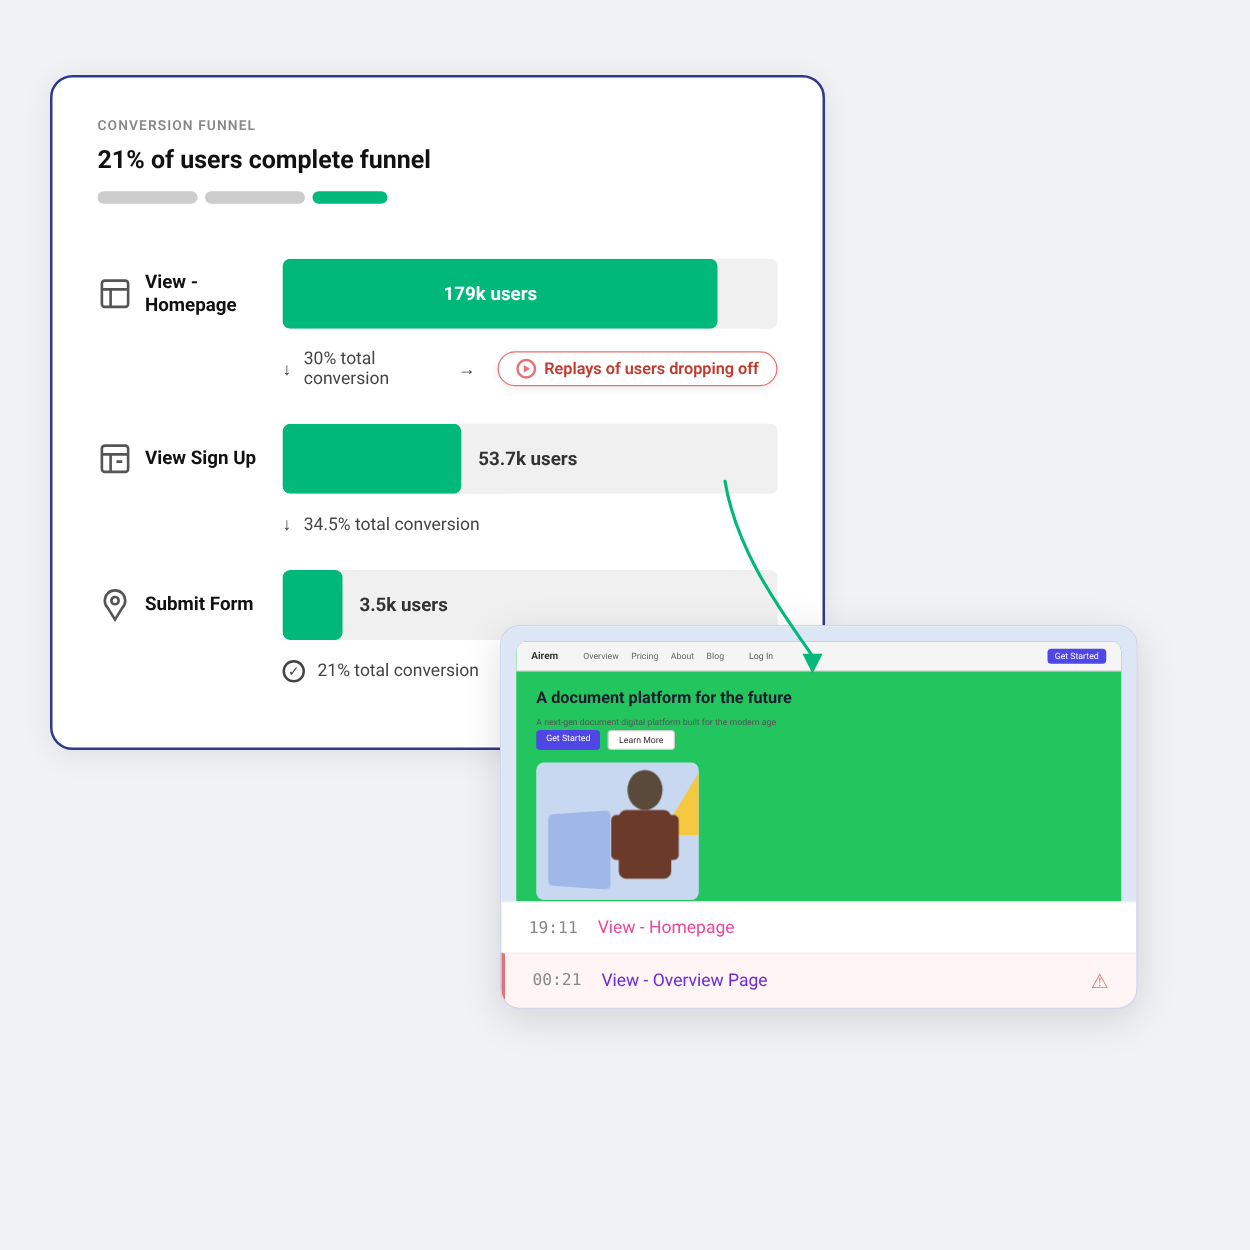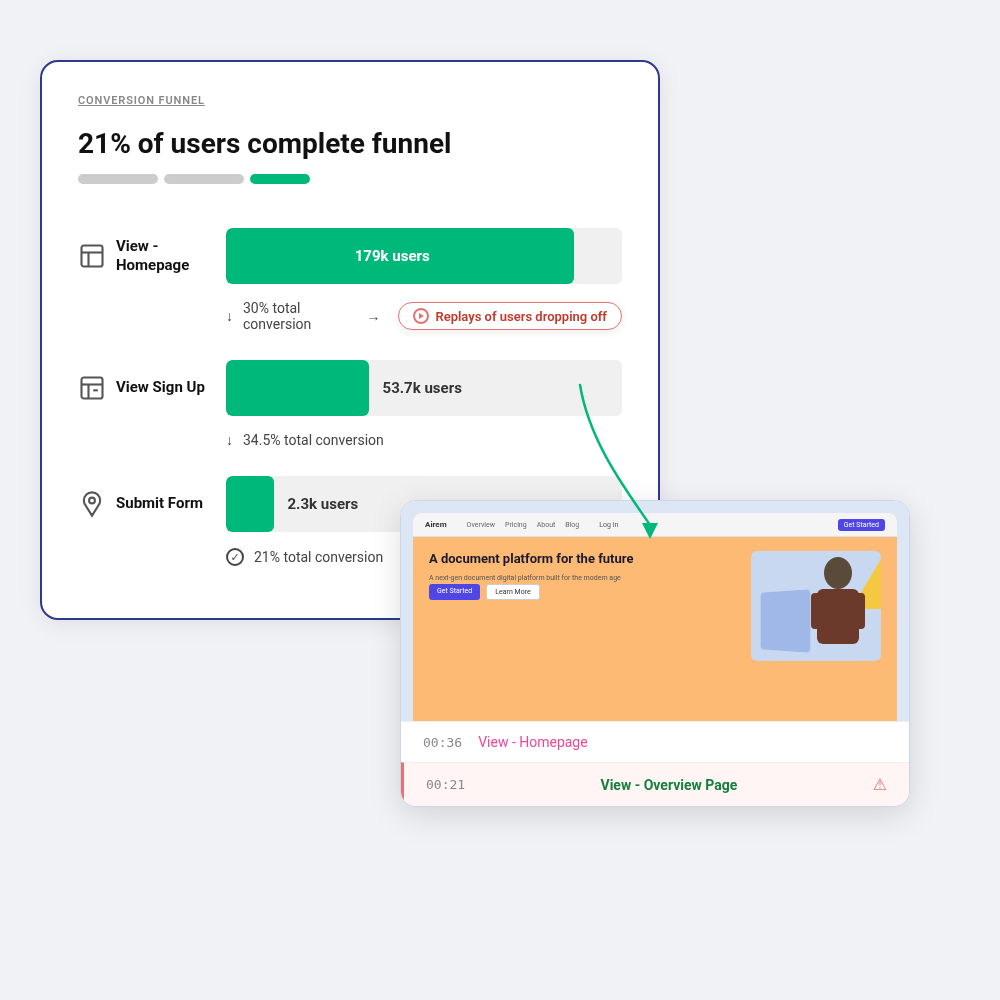--- a/index.html
+++ b/index.html
@@ -34,26 +34,25 @@
       z-index: 1;
       box-shadow: 0 4px 24px rgba(0,0,0,0.08);
     }
 
     .funnel-label {
       font-size: 11px;
       font-weight: 600;
       letter-spacing: 0.08em;
       color: #888;
       text-transform: uppercase;
-      margin-bottom: 20px;
-      text-decoration: underline;
+      margin-bottom: 8px;
     }
 
     .funnel-title {
-      font-size: 28px;
+      font-size: 20px;
       font-weight: 700;
       color: #111;
       margin-bottom: 14px;
     }
 
     .progress-bar-row {
       display: flex;
       gap: 6px;
       margin-bottom: 28px;
     }
@@ -253,21 +252,21 @@
       overflow: hidden;
     }
 
     
     .mini-browser {
       position: absolute;
       top: 12px;
       left: 12px;
       right: 12px;
       bottom: 0;
-      background: #fdba74;
+      background: #22c55e;
       border-radius: 8px 8px 0 0;
       overflow: hidden;
     }
 
     .mini-nav {
       background: #f5f5f5;
       height: 24px;
       display: flex;
       align-items: center;
       padding: 0 12px;
@@ -300,20 +299,21 @@
     .mini-nav-login {
       color: #555;
       font-size: 7px;
       margin-right: 4px;
     }
 
     .mini-content {
       padding: 14px 16px;
       display: flex;
       gap: 10px;
+      flex-direction: column;
     }
 
     .mini-hero-text {
       flex: 1;
     }
 
     .mini-hero-title {
       font-size: 13px;
       font-weight: 700;
       color: #1a1a2e;
@@ -406,23 +406,22 @@
       min-width: 38px;
     }
 
     .timeline-event {
       font-size: 14px;
       color: #ec4899;
       flex: 1;
     }
 
     .timeline-row.active .timeline-event {
-      font-weight: 700;
-      color: #15803d;
-      text-align: center;
+      font-weight: 400;
+      color: #6d28d9;
     }
 
     .warning-icon {
       color: #e57373;
       font-size: 16px;
     }
 
     .check-icon {
       display: inline-flex;
       align-items: center;
@@ -504,21 +503,21 @@
         <div class="step-label">
           <svg class="step-icon" viewBox="0 0 24 24" fill="none" stroke="currentColor" stroke-width="1.8">
             <path d="M12 2C8 2 5 5 5 9c0 2 .8 3.7 2 5l5 8 5-8c1.2-1.3 2-3 2-5 0-4-3-7-7-7z"></path>
             <circle cx="12" cy="9" r="2.5"></circle>
           </svg>
           <span>Submit Form</span>
         </div>
         <div class="bar-container">
           <div class="bar-fill" style="width:12%; background:#00b87a;">
           </div>
-          <span class="bar-text-outside">2.3k users</span>
+          <span class="bar-text-outside">3.5k users</span>
         </div>
       </div>
 
       <div class="conversion-info">
         <span class="check-icon">✓</span>
         <span>21% total conversion</span>
       </div>
 
     </div>
   </div>
@@ -563,21 +562,21 @@
               <rect x="8" y="38" width="14" height="36" rx="4" fill="#6b3a2a"></rect>
               <rect x="48" y="38" width="14" height="36" rx="4" fill="#6b3a2a"></rect>
             </svg>
           </div>
         </div>
       </div>
     </div>
 
     <div class="timeline-area">
       <div class="timeline-row">
-        <span class="timeline-time">00:36</span>
+        <span class="timeline-time">19:11</span>
         <span class="timeline-event">View - Homepage</span>
       </div>
       <div class="timeline-row active">
         <span class="timeline-time">00:21</span>
         <span class="timeline-event">View - Overview Page</span>
         <span class="warning-icon">⚠</span>
       </div>
     </div>
 
   </div>

